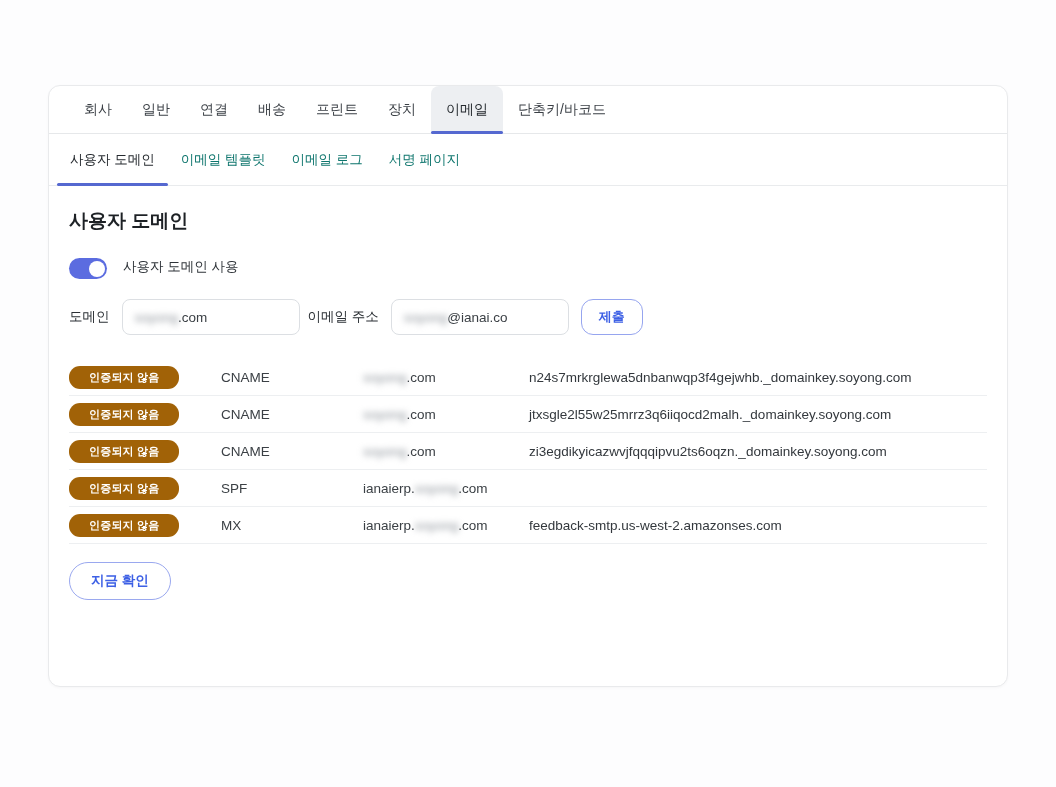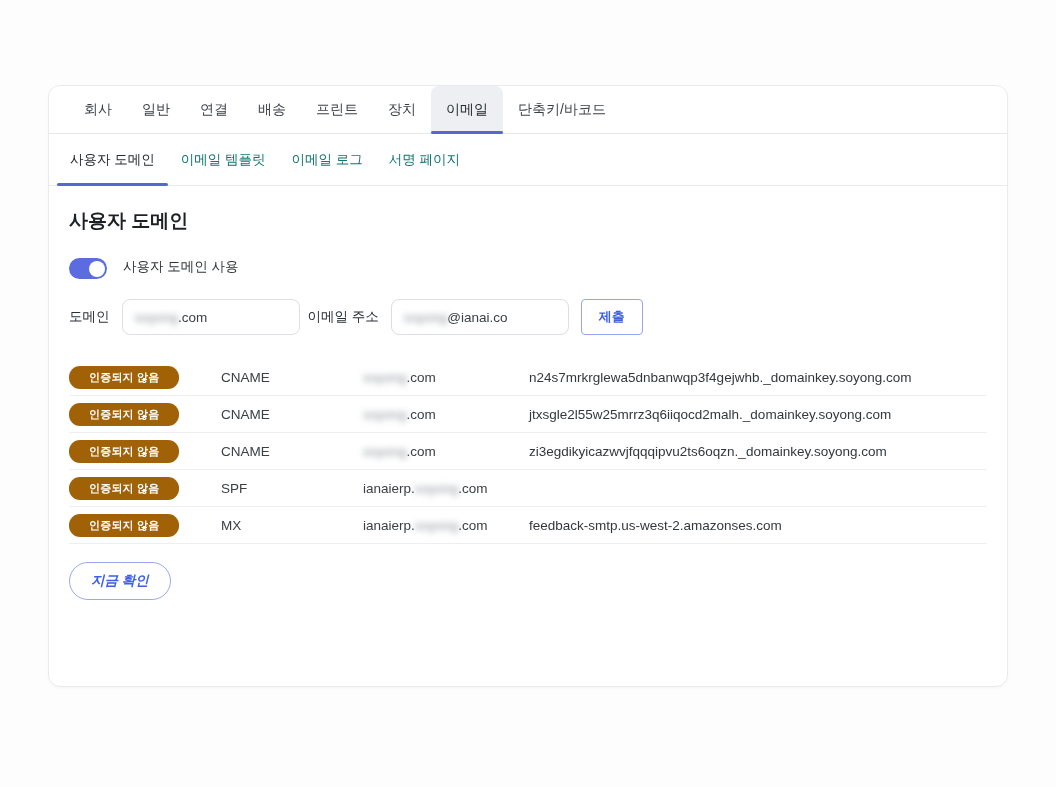--- a/index.html
+++ b/index.html
@@ -91,21 +91,21 @@
   .blurred {
     filter: blur(3px);
     color: #8d939a;
     user-select: none;
   }
   .email-label { margin-left: 8px; }
   .submit-btn {
     margin-left: 12px;
     height: 36px; padding: 0 17px;
     background: #fff;
-    border: 1px solid #96a5ef; border-radius: 4px;
+    border: 1px solid #96a5ef; border-radius: 12px;
     color: #3d60e5; font-size: 13px; font-weight: bold;
     font-family: inherit; cursor: pointer;
   }
   
   .dns-table { margin: 24px 20px 0; }
   .trow {
     display: grid;
     grid-template-columns: 152px 142px 166px 1fr;
     align-items: center;
     min-height: 37px;
@@ -124,21 +124,21 @@
     letter-spacing: 0.2px;
   }
   .cell-value { color: #33383d; }
   
   .verify-btn {
     margin: 18px 0 0 20px;
     height: 38px; padding: 0 21px;
     background: #fff;
     border: 1.5px solid #9aa8ef; border-radius: 19px;
     color: #3d60e5; font-size: 13.5px; font-weight: bold;
-    font-family: inherit; cursor: pointer; font-style: italic;
+    font-family: inherit; cursor: pointer;
   }
 </style>
 </head>
 <body>
 
 <div class="card">
 
   <div class="ptab-bar">
       <div class="ptab">회사</div>
       <div class="ptab">일반</div>

